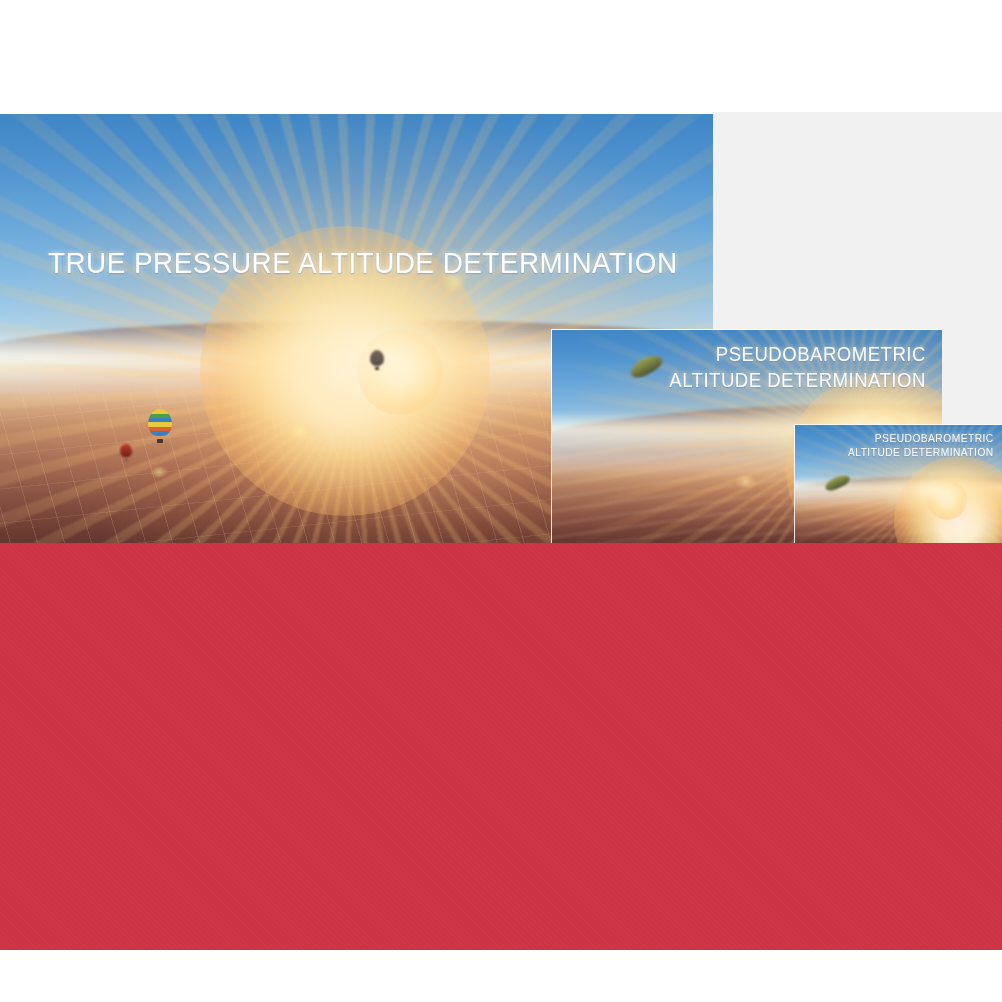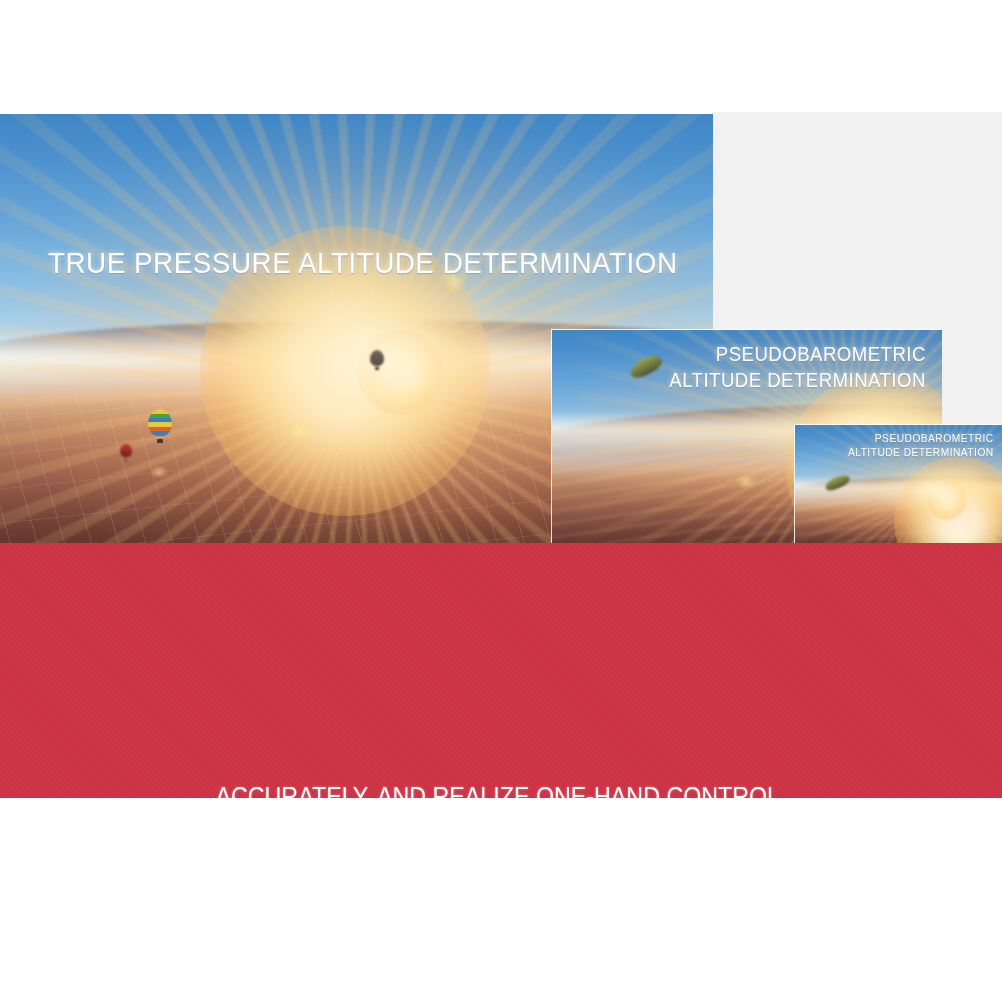--- a/index.html
+++ b/index.html
@@ -9,21 +9,21 @@
   }
   body {
     width: 1002px;
     height: 1002px;
     overflow: hidden;
     font-family: "Liberation Sans", sans-serif;
   }
   #stage {
     position: relative;
     width: 1002px;
-    height: 798px;
+    height: 950px;
     overflow: hidden;
     background: #f97316;
   }
 
   
   .top-backdrop {
     position: absolute;
     left: 0; top: 0;
     width: 1002px; height: 545px;
     background: linear-gradient(to bottom,
@@ -372,20 +372,17 @@
       <div>PSEUDOBAROMETRIC</div>
       <div>ALTITUDE DETERMINATION</div>
     </div>
   </div>
 
   <div class="red-section">
     <div class="texture"></div>
 
 
     <div class="subhead">
-      <span class="ln">
-        <span>ACCURATELY, AND REALIZE ONE-HAND CONTROL.</span>
-      </span>
     </div>
   </div>
 
   <div class="bottom-strip"></div>
 </div>
 
 </body></html>

